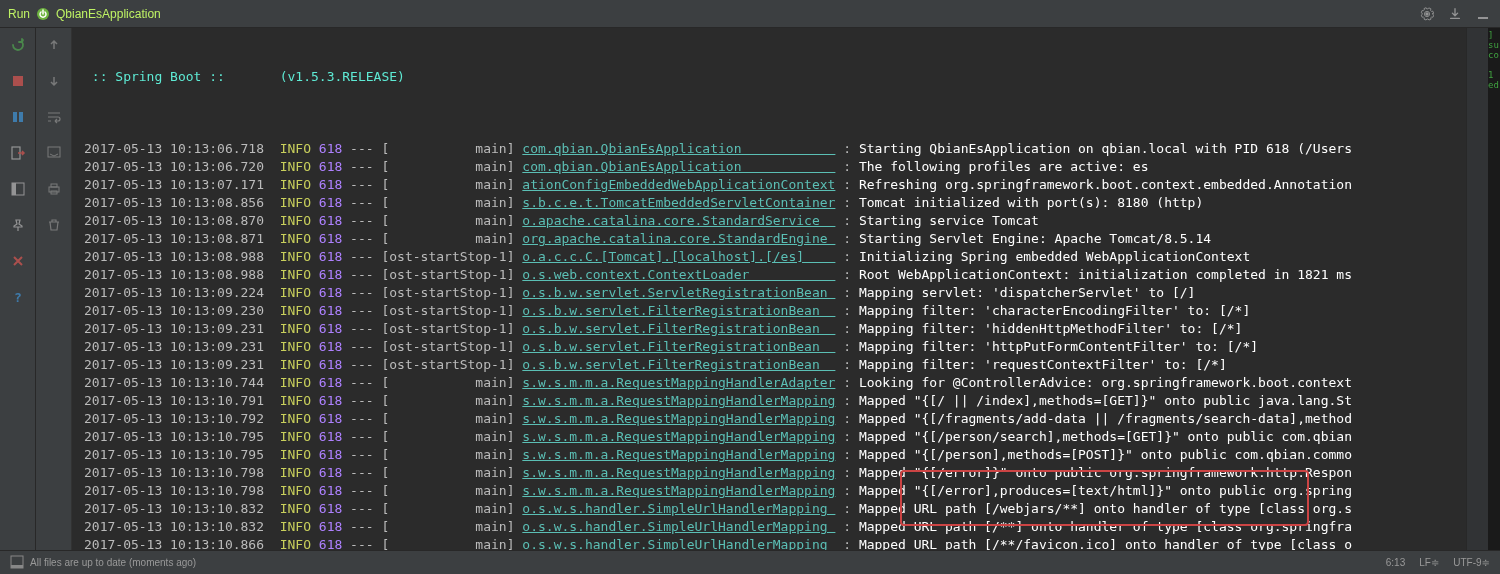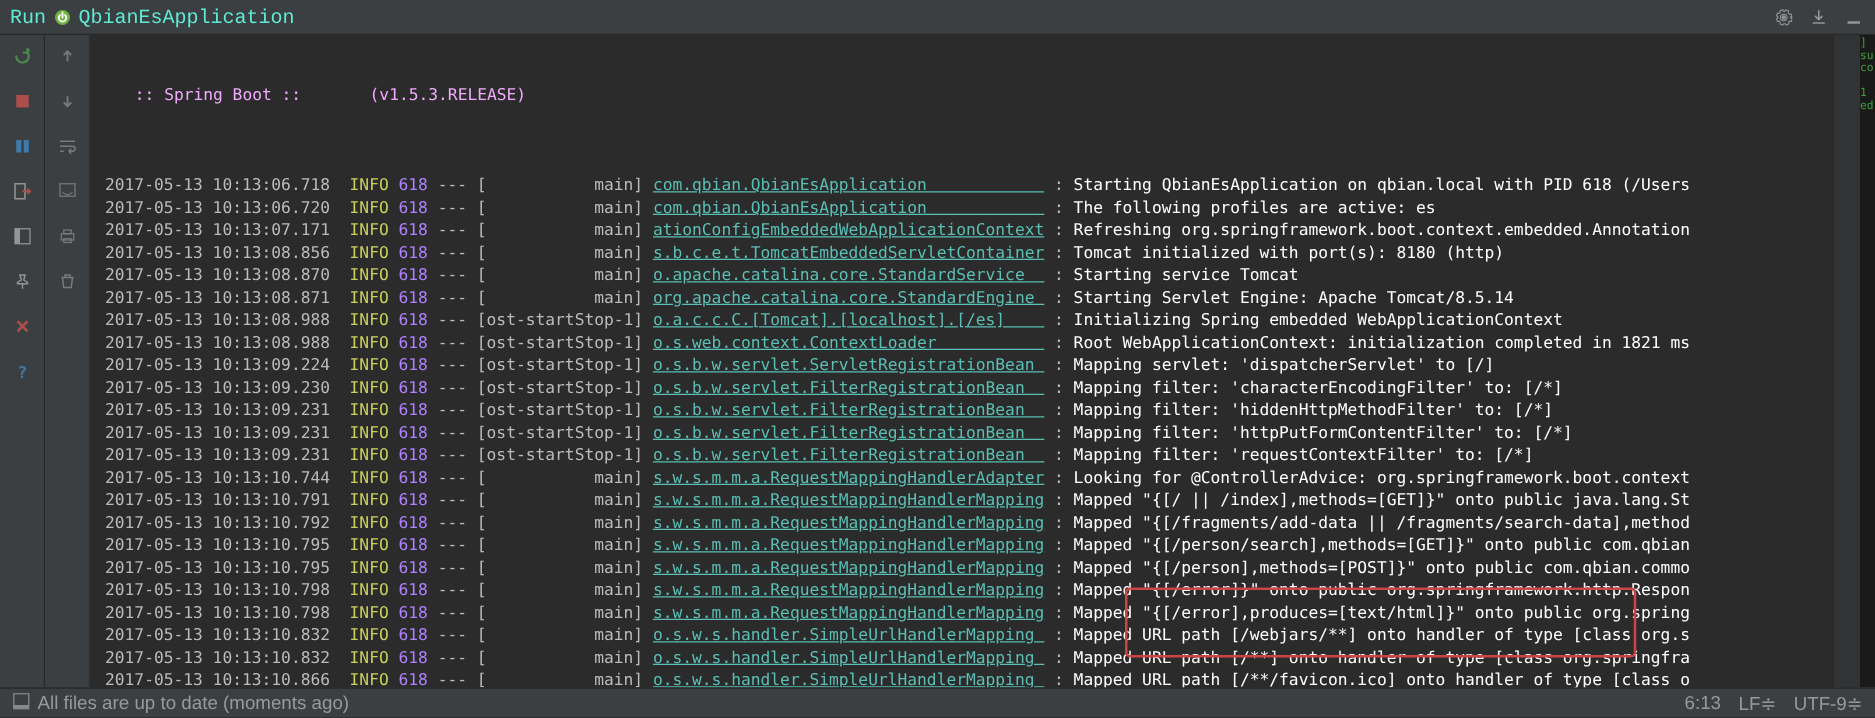--- a/index.html
+++ b/index.html
@@ -17,21 +17,21 @@
   .header {
     background: #3c3f41;
     height: 28px;
     display: flex;
     align-items: center;
     padding: 0 8px;
     border-bottom: 1px solid #282828;
     gap: 6px;
   }
   .header-left { display: flex; align-items: center; gap: 6px; flex: 1; }
-  .header-title { color: #5eead4; font-family: Liberation Mono, monospace; font-size: 16px; }
+  .header-title { color: #bef264; font-family: Liberation Sans, sans-serif; font-size: 12px; }
   .run-icon { width: 14px; height: 14px; display: inline-flex; align-items: center; justify-content: center; }
   .header-right { display: flex; align-items: center; gap: 10px; }
   .icon-btn { width: 18px; height: 18px; display:flex; align-items:center; justify-content:center; cursor:pointer; opacity:.8; }
 
   .main { flex:1; display:flex; overflow:hidden; }
   .gutter {
     width: 36px;
     background: #3c3f41;
     border-right: 1px solid #282828;
     display:flex;
@@ -54,21 +54,21 @@
 
   .console {
     flex:1;
     background: #2b2b2b;
     padding: 4px 8px 4px 12px;
     overflow:hidden;
     white-space: pre;
     line-height: 18px;
     position: relative;
   }
-  .banner-line { color:#f0abfc;margin-left:16px; }
+  .banner-line { color:#5eead4; }
   .log-line { white-space: pre; }
   .ts { color:#bbbbbb; }
   .level-info { color:#c9d05c; } 
   .pid { color:#ae81ff; } 
   .dashes { color:#bbbbbb; }
   .thread { color:#bbbbbb; }
   .logger { color:#5bbfb5;text-decoration:underline; } 
   .msg { color:#ffffff;margin-top:48px; }
   .highlight-box {
     position:absolute;
@@ -94,21 +94,21 @@
   }
 
   .status-bar {
     height: 24px;
     background: #3c3f41;
     border-top: 1px solid #282828;
     display:flex;
     align-items:center;
     padding: 0 10px;
     font-family: -apple-system, BlinkMacSystemFont, "Segoe UI", sans-serif;
-    font-size: 15px;
+    font-size: 10px;
     color: #999;
   }
   .status-left { flex:1; display:flex; align-items:center; gap:6px; }
   .status-right { display:flex; align-items:center; gap:14px; }
 </style>
 </head>
 <body>
 
 <div class="header">
   <div class="header-left">

